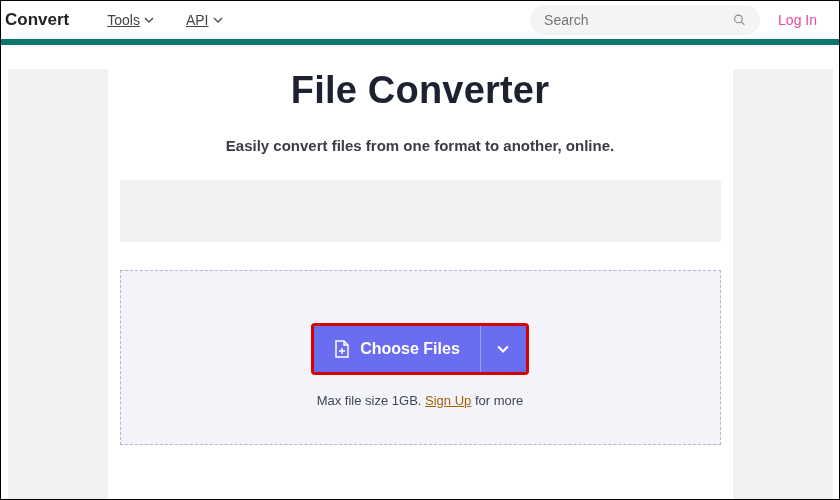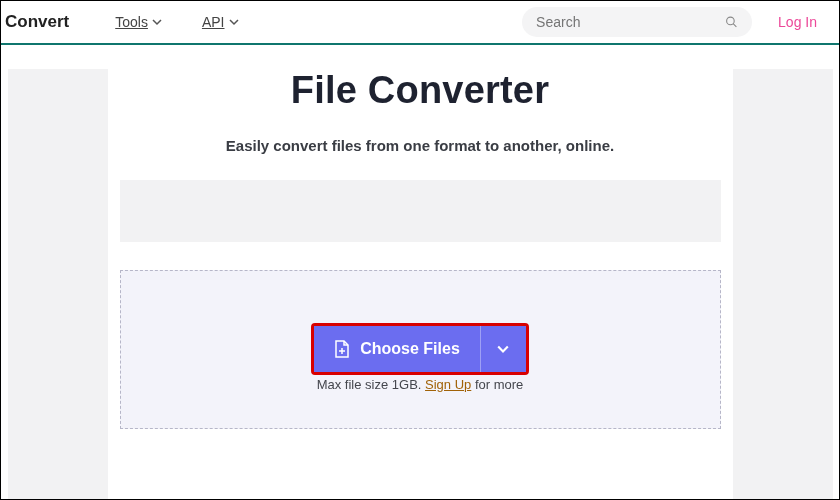--- a/index.html
+++ b/index.html
@@ -3,22 +3,22 @@
   <meta charset="utf-8">
   <style>
     * { margin: 0; padding: 0; box-sizing: border-box; }
     body { font-family: -apple-system, BlinkMacSystemFont, 'Segoe UI', sans-serif; background: #fff; width: 840px; height: 500px; overflow: hidden; border: 1px solid #000; }
     
     .header {
       display: flex;
       align-items: center;
       height: 44px;
       padding: 0 8px 0 0;
-      border-bottom: 2px solid #0f766e;
-      gap: 12px;
+      border-bottom: 6px solid #0f766e;
+      gap: 4px;
     }
     .logo {
       font-size: 17px;
       font-weight: 700;
       color: #222;
       padding-left: 4px;
       padding-right: 20px;
     }
     .nav-item {
       display: flex;
@@ -102,21 +102,21 @@
       margin: 0 12px;
       border: 1.5px dashed #b6b6c8;
       background: #f3f3fa;
       padding: 52px 0 36px 0;
       text-align: center;
     }
     .choose-wrap {
       display: inline-flex;
       border: 3px solid #d80000;
       border-radius: 4px;
-      margin-bottom: 2px;
+      margin-bottom: 18px;
     }
     .choose-btn {
       display: inline-flex;
       align-items: center;
       justify-content: center;
       background: #6b6df0;
       color: #fff;
       font-weight: 700;
       font-size: 16px;
       height: 46px;

